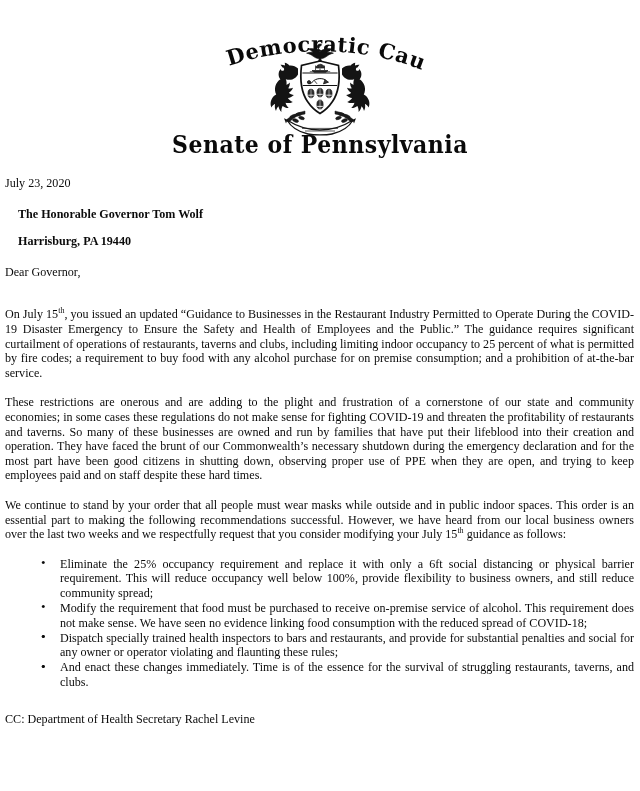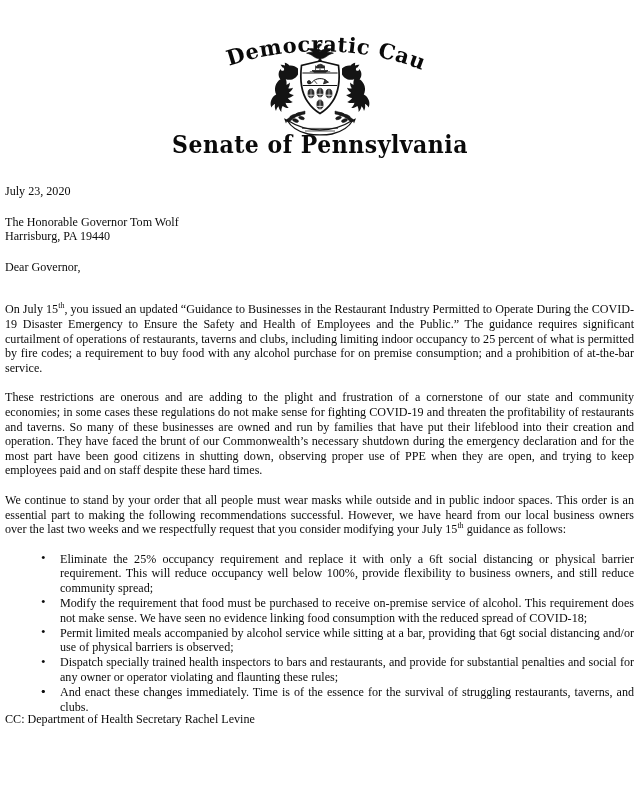--- a/index.html
+++ b/index.html
@@ -79,24 +79,24 @@
   
   .doc-body {
     position: absolute;
     left: 5px;
     top: 172px;
     width: 629px;
     font-size: 12.1px;
     line-height: 14.6px;
   }
 
-  .date-line { margin: 12px 0 16px 0; }
+  .date-line { margin: 4px 0 16px 0; }
 
   .addr { margin: 0 0 16px 0; }
-  .addr div { margin: 0; }
+  .addr div { margin: 13px; font-weight: bold; }
 
   .salutation { margin: 0 0 28px 0; }
 
   p.para {
     margin: 0 0 15px 0;
     text-align: justify;
     text-justify: inter-word;
   }
 
   sup {
@@ -282,21 +282,20 @@
       <li>
         <span class="bullet">•</span>
         <span>Eliminate the 25% occupancy requirement and replace it with only a 6ft social distancing or physical barrier requirement. This will reduce occupancy well below 100%, provide flexibility to business owners, and still reduce community spread;</span>
       </li>
       <li>
         <span class="bullet">•</span>
         <span>Modify the requirement that food must be purchased to receive on-premise service of alcohol. This requirement does not make sense. We have seen no evidence linking food consumption with the reduced spread of COVID-18;</span>
       </li>
       <li>
         <span class="bullet">•</span>
-        <span>Permit limited meals accompanied by alcohol service while sitting at a bar, providing that 6gt social distancing and/or use of physical barriers is observed;</span>
       </li>
       <li>
         <span class="bullet">•</span>
         <span>Dispatch specially trained health inspectors to bars and restaurants, and provide for substantial penalties and social for any owner or operator violating and flaunting these rules;</span>
       </li>
       <li>
         <span class="bullet">•</span>
       </li>
       <li>
         <span class="bullet">•</span>

